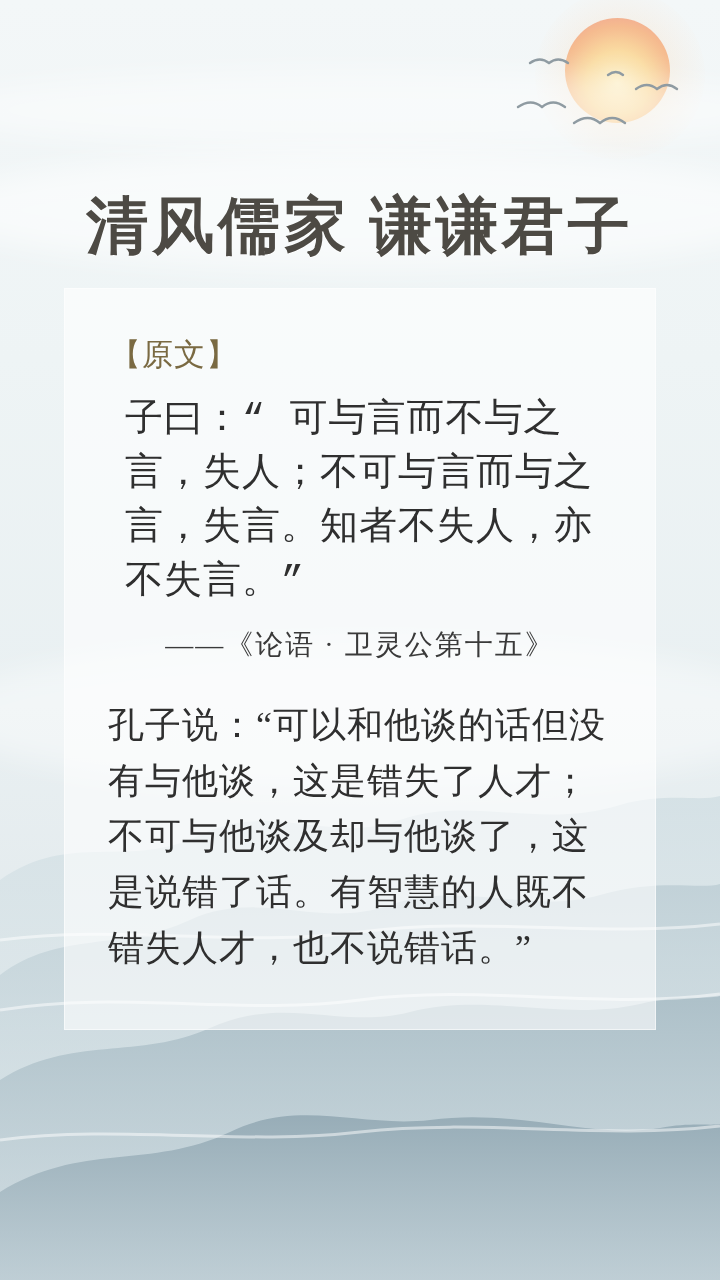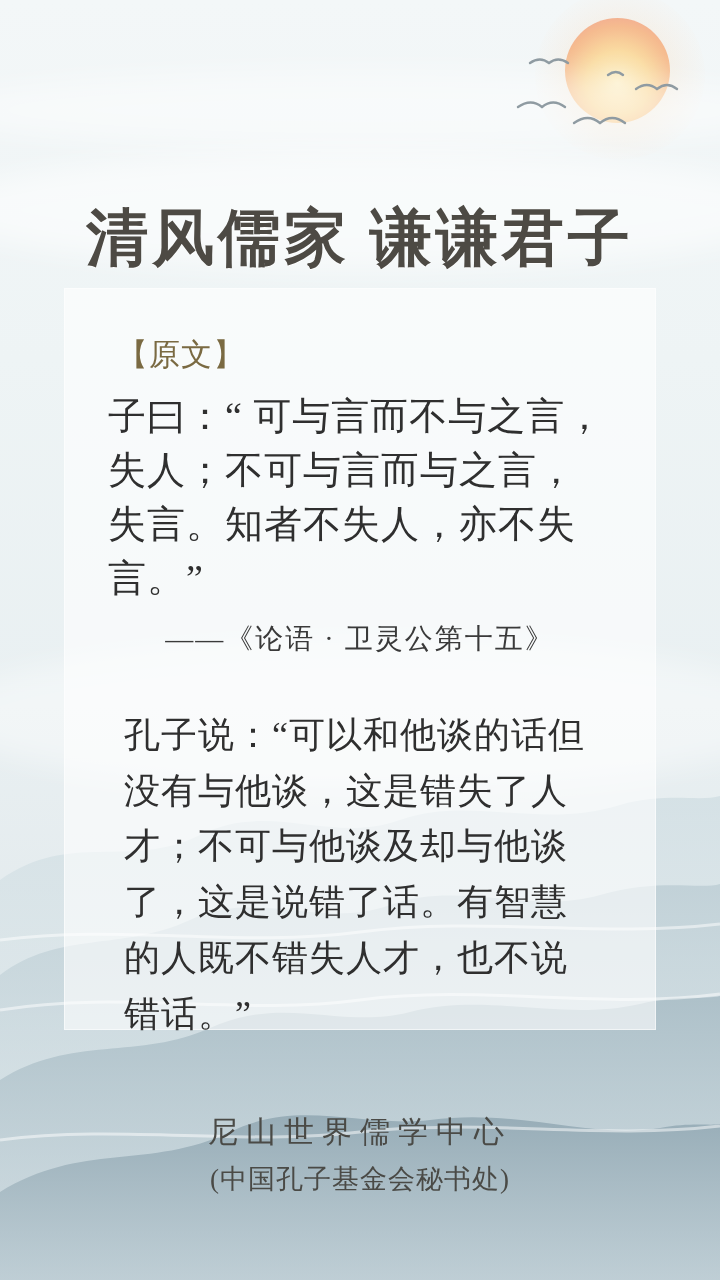--- a/index.html
+++ b/index.html
@@ -55,21 +55,21 @@
 
   
   .birds { position: absolute; top: 45px; left: 500px; width: 190px; height: 120px; }
 
   
   .mountains { position: absolute; left: 0; bottom: 0; width: 720px; height: 700px; }
 
   
   .title {
     position: absolute;
-    top: 196px;
+    top: 184px;
     left: 0;
     width: 720px;
     text-align: center;
     font-size: 62px;
     letter-spacing: 4px;
     color: #4d4a44;
     font-weight: bold;
     font-family: "Liberation Serif", "DejaVu Serif", serif;
     text-shadow: 0 1px 0 rgba(255,255,255,.7);
   }
@@ -85,46 +85,46 @@
     box-shadow: 0 0 0 1px rgba(255,255,255,.55) inset;
   }
   .card-inner {
     padding: 46px 44px 0 44px;
     box-sizing: border-box;
   }
   .section-label {
     font-size: 31px;
     color: #7a6a42;
     letter-spacing: 1px;
-    margin: 0 0 14px 9px;
+    margin: 0 0 14px 2px;
     font-family: "Liberation Serif", "DejaVu Serif", serif;
   }
   .body-text {
     font-size: 38px;
     line-height: 1.42;
     color: #2f2f2f;
     letter-spacing: 1px;
-    margin: 0;
-    font-family: Liberation Serif, serif;
+    margin: 17px;
+    font-family: Liberation Mono, monospace;
   }
   .source {
     margin: 14px 0 0 0;
     text-align: center;
     font-size: 28px;
     color: #3a3a3a;
     letter-spacing: 2px;
     font-family: "Liberation Serif", "DejaVu Serif", serif;
   }
   .gap { height: 34px; }
   .explain-text {
     font-size: 36px;
     line-height: 1.55;
     color: #2f2f2f;
     letter-spacing: 1px;
-    margin: 16px;
+    margin: 0;
     font-family: "Liberation Serif", "DejaVu Serif", serif;
   }
 
   
   .footer {
     position: absolute;
     left: 0;
     top: 1112px;
     width: 720px;
     text-align: center;
@@ -202,18 +202,14 @@
   <div class="card">
     <div class="card-inner">
       <div class="section-label">【原文】</div>
       <p class="body-text">子曰：“ 可与言而不与之言，失人；不可与言而与之言，失言。知者不失人，亦不失言。”</p>
       <p class="source">——《论语 · 卫灵公第十五》</p>
       <div class="gap"></div>
       <p class="explain-text">孔子说：“可以和他谈的话但没有与他谈，这是错失了人才；不可与他谈及却与他谈了，这是说错了话。有智慧的人既不错失人才，也不说错话。”</p>
     </div>
   </div>
 
-  <div class="footer">
-    <div class="footer-main">尼山世界儒学中心</div>
-    <div class="footer-sub">(中国孔子基金会秘书处)</div>
-  </div>
 
 </div>
 
 </body></html>

